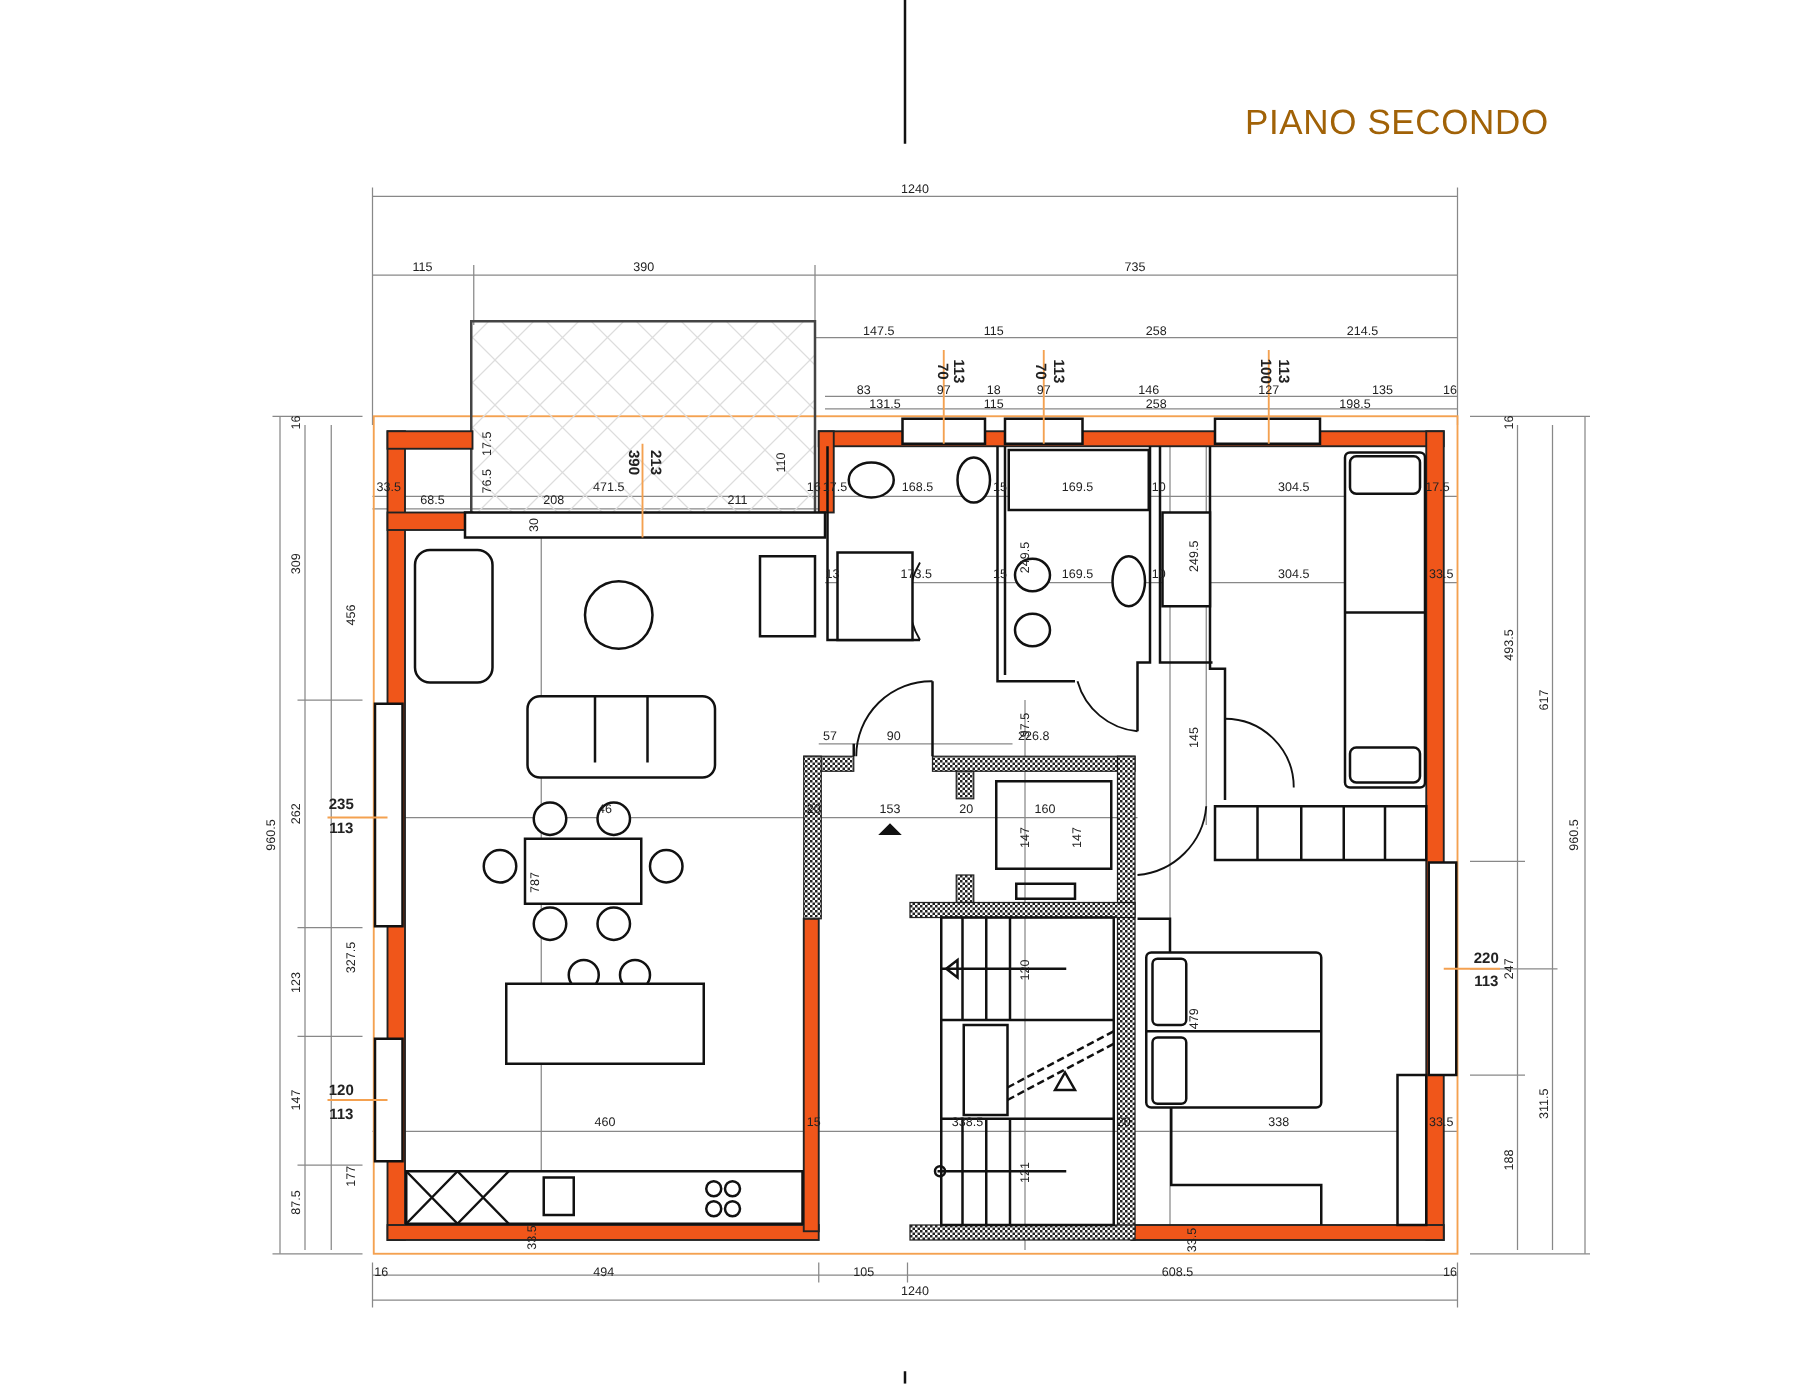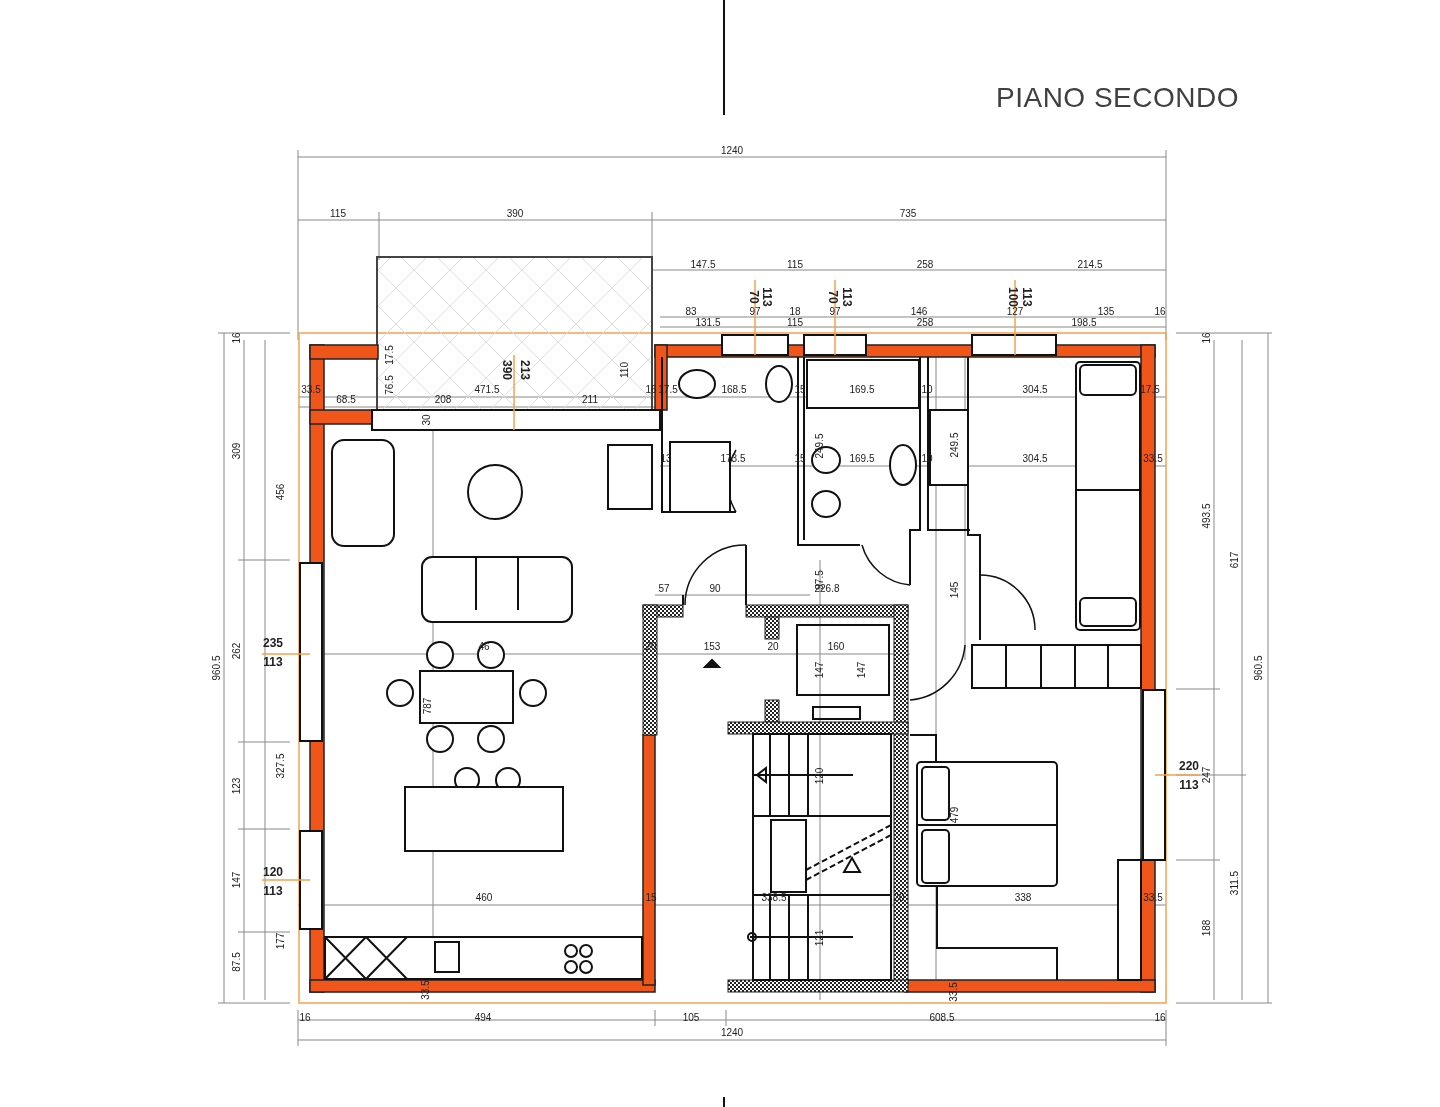--- a/index.html
+++ b/index.html
@@ -1,18 +1,18 @@
 <!DOCTYPE html>
 <html><head>
 <meta charset="utf-8">
 <style>
   html,body{margin:0;padding:0;background:#fff;}
   body{width:1440px;height:1107px;position:relative;overflow:hidden;font-family:"Liberation Sans",sans-serif;}
   #plan{position:absolute;left:0;top:0;}
-  .title{position:absolute;left:996px;top:82px;font-size:28px;color:#404040;letter-spacing:0.5px;font-family:"Liberation Sans",sans-serif;text-align:right;}
+  .title{position:absolute;left:996px;top:82px;font-size:28px;color:#a16207;letter-spacing:0.5px;font-family:"Liberation Sans",sans-serif;text-align:right;}
   svg text{font-family:"Liberation Sans",sans-serif;fill:#222;}
   .dim{font-size:10px;}
   .bold{font-size:12px;font-weight:bold;}
 </style>
 </head>
 <body>
 
 <div class="title">PIANO  SECONDO</div>
 
 <svg id="plan" width="1440" height="1107" viewBox="0 0 1440 1107">

